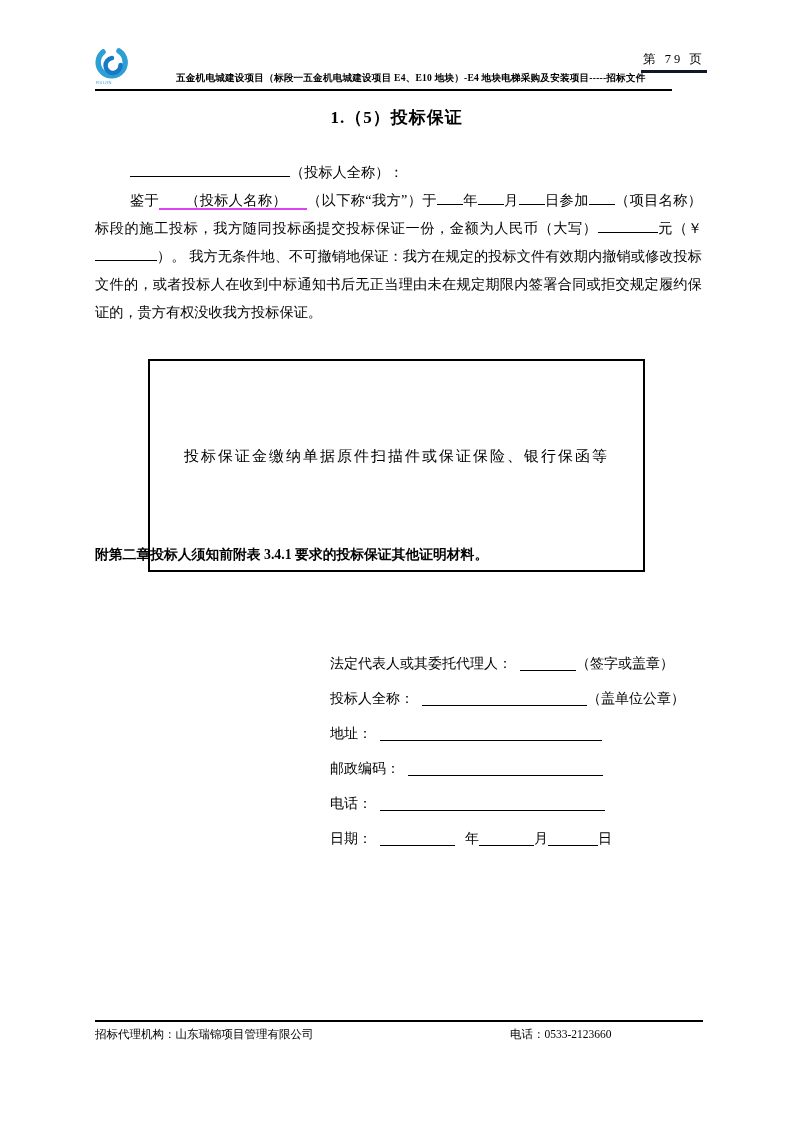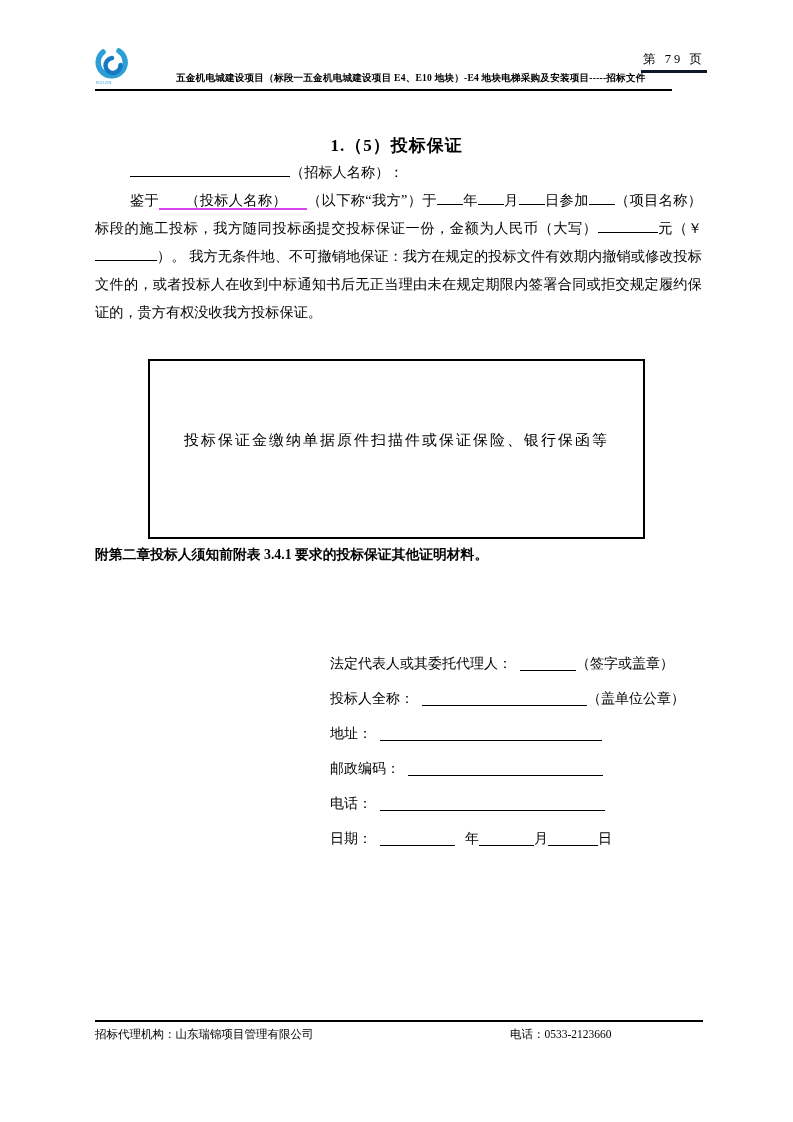--- a/index.html
+++ b/index.html
@@ -31,41 +31,41 @@
     white-space:nowrap;
     margin-left:46px;
   }
   .header-rule{
     position:absolute;left:95px;top:89px;width:577px;height:2px;
     background:#000;
   }
   
   .main-title{
     position:absolute;left:0;top:106px;width:793px;
-    text-align:center;font-size:17px;font-weight:bold;letter-spacing:1px;margin-top:28px;
+    text-align:center;font-size:17px;font-weight:bold;letter-spacing:1px;
   }
   
   .body-text{
     position:absolute;left:95px;top:158px;width:607px;
     font-size:14.2px;line-height:28px;text-align:justify;
   }
   .salutation{margin-left:35px;}
   .para{text-indent:35px;margin:0;}
   .blank{
     display:inline-block;
     border-bottom:1px solid #000;
     height:1em;vertical-align:baseline;
   }
   .ul-text{
     border-bottom:2px solid #d946ef;
     padding-left:26px;padding-right:20px;
   }
   
   .scan-box{
-    position:absolute;left:148px;top:359px;width:497px;height:180px;
+    position:absolute;left:148px;top:359px;width:497px;height:213px;
     border:2px solid #000;
     display:flex;align-items:center;justify-content:center;
     padding-bottom:18px;box-sizing:border-box;
   }
   .scan-box-text{font-size:15px;letter-spacing:2px;}
   
   .note{
     position:absolute;left:95px;top:546px;width:607px;
     font-size:13.8px;font-weight:bold;
   }
@@ -107,21 +107,21 @@
   <div class="logo-caption">RUIJIN</div>
 
   <div class="page-num">第 79 页</div>
 
   <div class="doc-title">五金机电城建设项目（标段一五金机电城建设项目 E4、E10 地块）-E4 地块电梯采购及安装项目-----招标文件</div>
   <div class="header-rule"></div>
 
   <div class="main-title">1.（5）投标保证</div>
 
   <div class="body-text">
-    <div class="salutation"><span class="blank" style="width:160px"></span><span>（招标人名称）：</span></div>
+    <div class="salutation"><span class="blank" style="width:160px"></span><span>（投标人全称）：</span></div>
     <p class="para"><span>鉴于</span><span class="ul-text">（投标人名称）</span><span>（以下称“我方”）于</span><span class="blank" style="width:26px"></span><span>年</span><span class="blank" style="width:26px"></span><span>月</span><span class="blank" style="width:26px"></span><span>日参加</span><span class="blank" style="width:26px"></span><span>（项目名称）</span><span>标段的施工投标，我方随同投标函提交投标保证一份，金额为人民币（大写）</span><span class="blank" style="width:60px"></span><span>元</span><span>（￥</span><span class="blank" style="width:62px"></span><span>）。 我方无条件地、不可撤销地保证：我方在规定的投标文件有效期内撤销或修改投标文件的，或者投标人在收到中标通知书后无正当理由未在规定期限内签署合同或拒交规定履约保证的，贵方有权没收我方投标保证。</span></p>
   </div>
 
   <div class="scan-box">
     <span class="scan-box-text">投标保证金缴纳单据原件扫描件或保证保险、银行保函等</span>
   </div>
 
   <div class="note">附第二章投标人须知前附表 3.4.1 要求的投标保证其他证明材料。</div>
 
   <div class="form">

